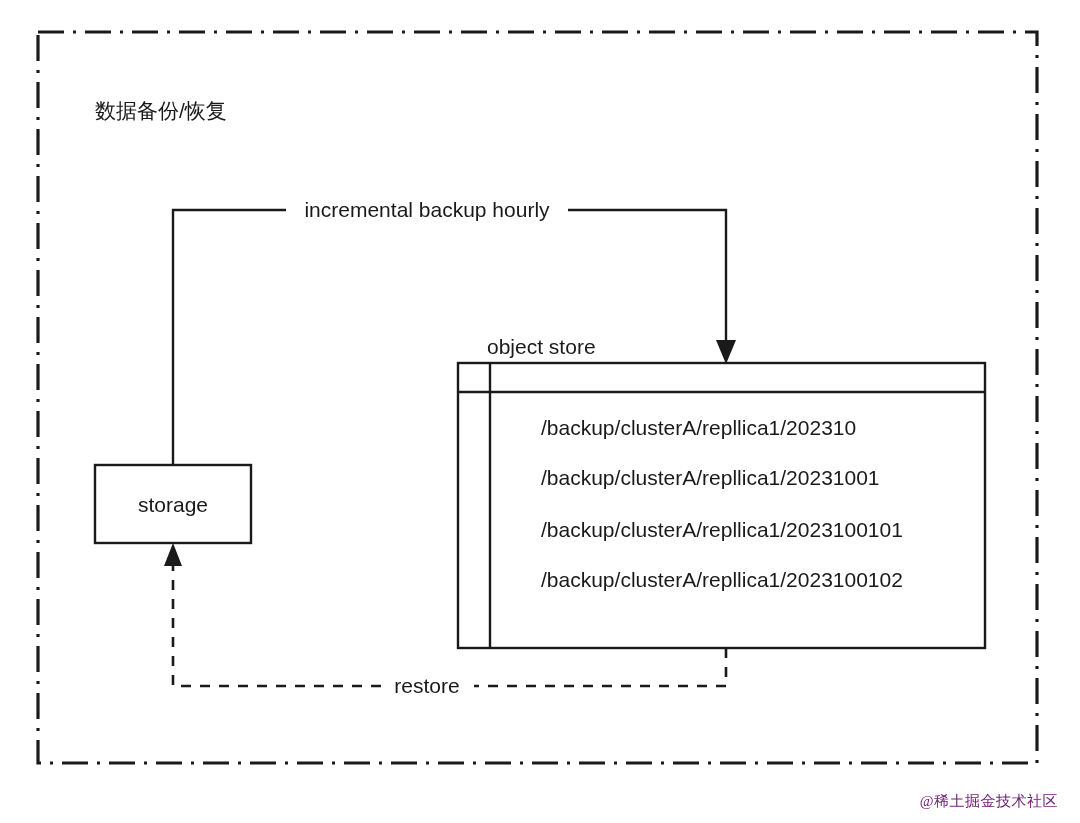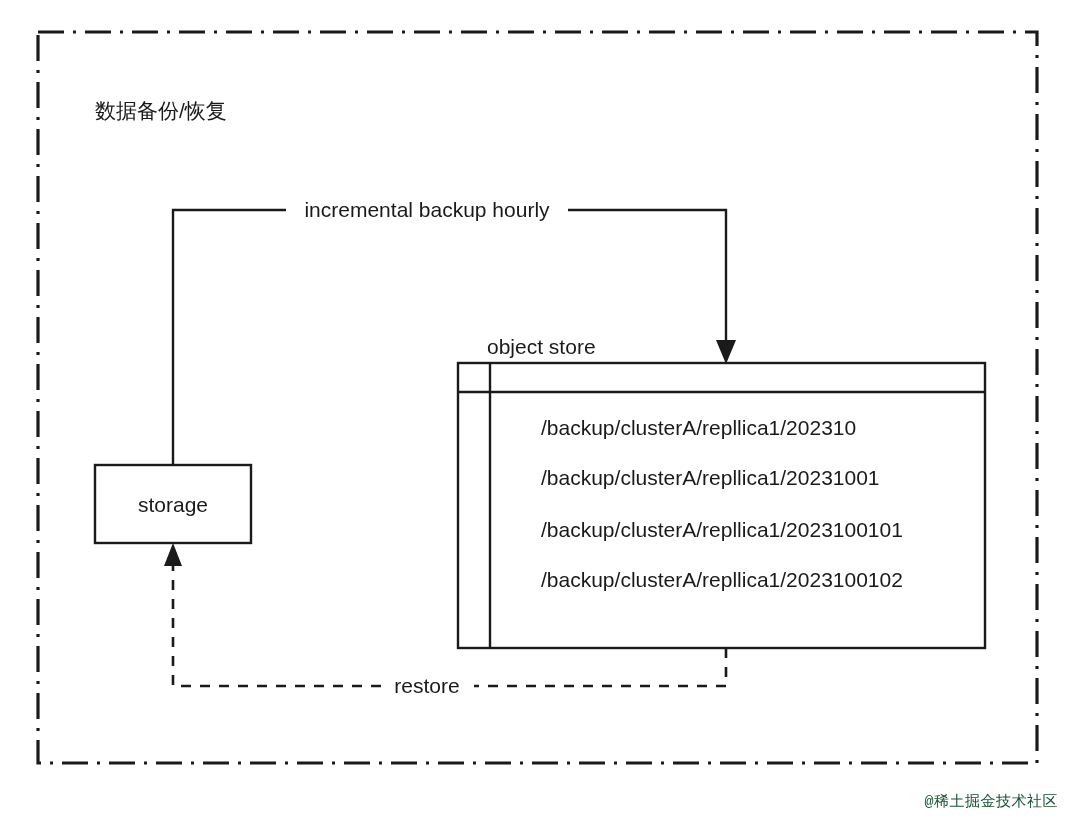--- a/index.html
+++ b/index.html
@@ -71,23 +71,23 @@
     font-size: 21px;
   }
   .label-bg {
     fill: #ffffff;
     stroke: none;
   }
   .watermark {
     position: absolute;
     right: 22px;
     bottom: 12px;
-    font-family: Liberation Mono, monospace;
+    font-family: Liberation Serif, serif;
     font-size: 15px;
-    color: #14532d;
+    color: #701a75;
     letter-spacing: 0.5px;
     user-select: none;
   }
 </style>
 </head>
 <body>
 
 <svg id="diagram-canvas" viewBox="0 0 1080 823">
 
   <rect class="outer-frame" x="38" y="32" width="999" height="731"></rect>

